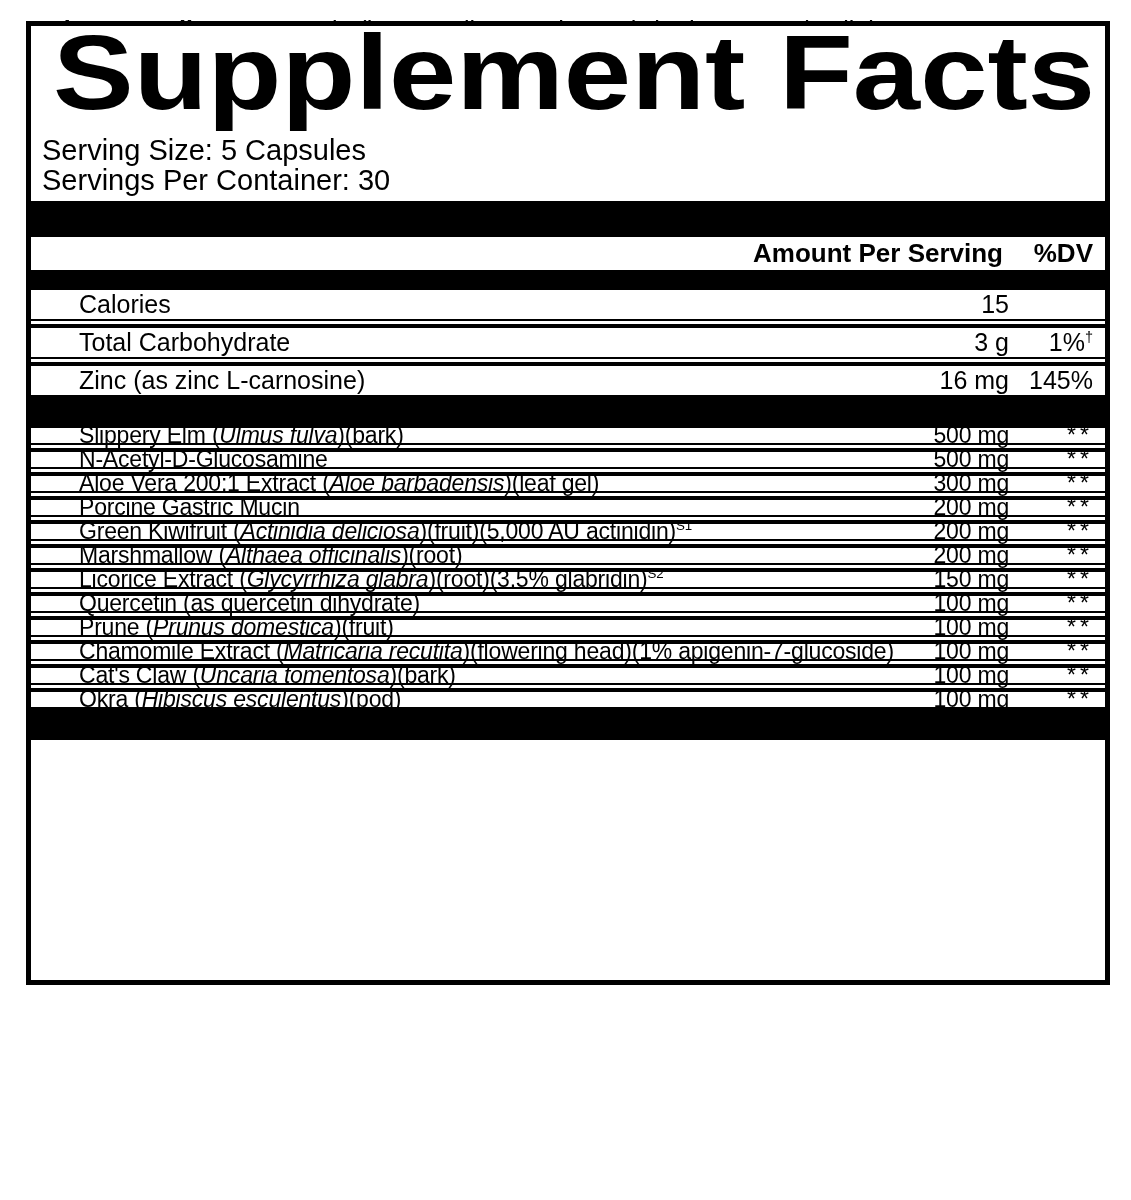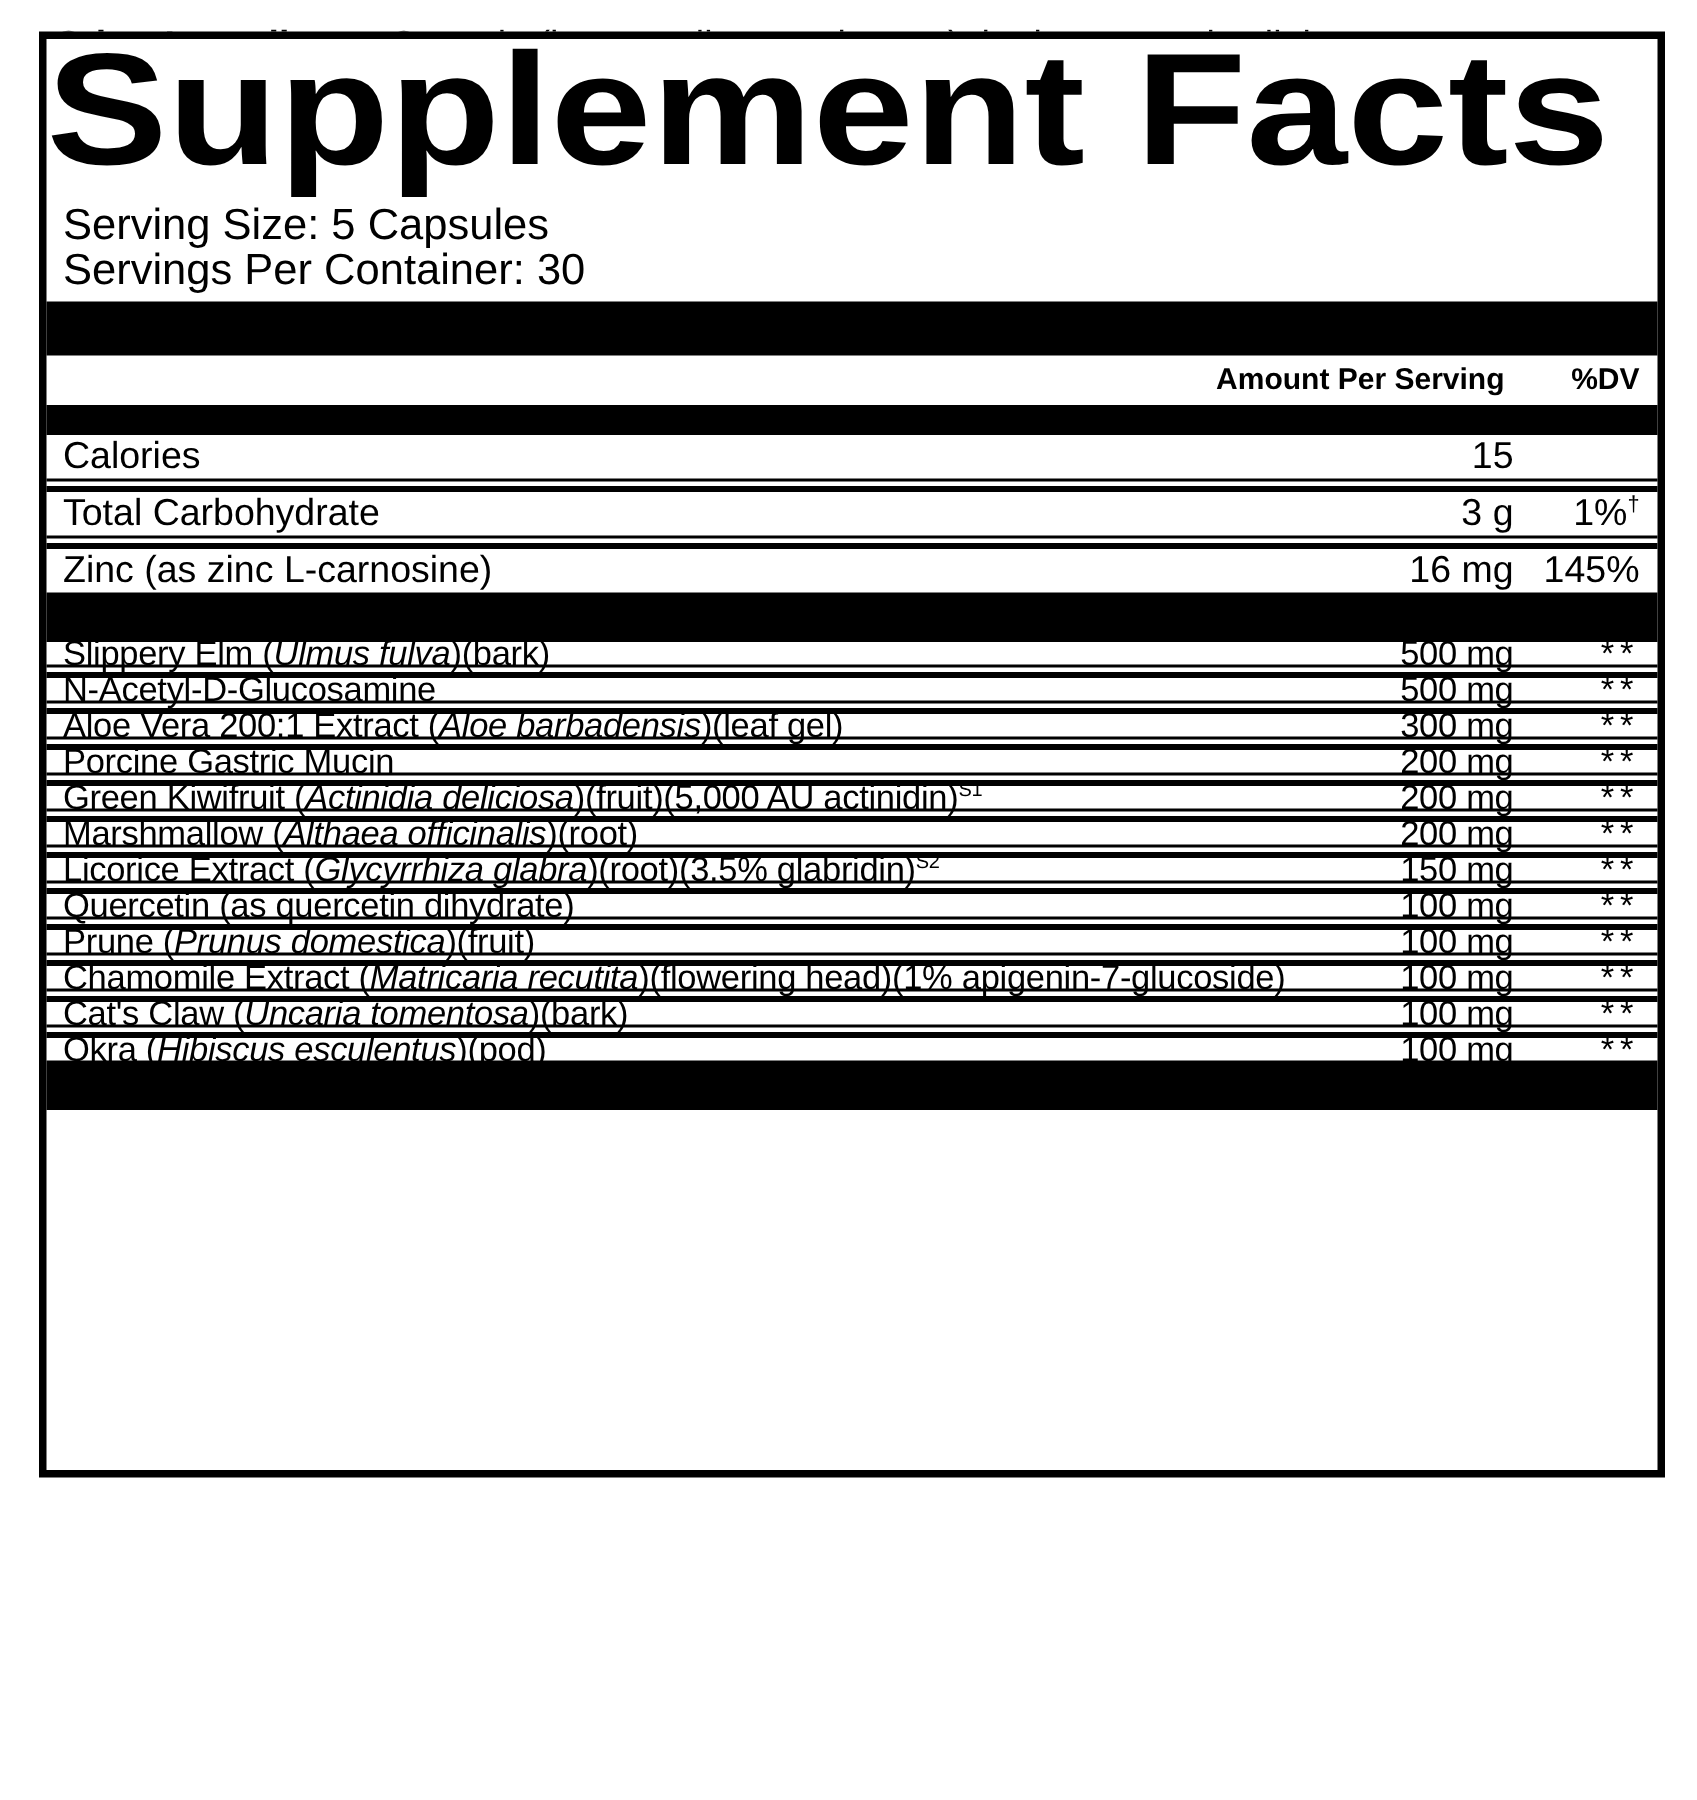--- a/index.html
+++ b/index.html
@@ -4,31 +4,31 @@
 <style>
   html,body{margin:0;padding:0;}
   body{
     width:1131px;height:1200px;background:#ffffff;color:#000000;
     font-family:"Liberation Sans", sans-serif;position:relative;overflow:hidden;
   }
   .label-box{
     position:absolute;left:26px;top:21px;width:1084px;height:964px;
     border:5px solid #000;box-sizing:border-box;background:#fff;
   }
-  .title-wrap{padding:3px 0 0 0;height:106px;overflow:hidden;}
+  .title-wrap{padding:3px 0 0 22px;height:106px;overflow:hidden;}
   .title-svg text{font-family:"Liberation Sans", sans-serif;font-weight:bold;fill:#000;}
   .serving{font-size:29px;line-height:30px;padding-left:11px;white-space:nowrap;}
   .bar{background:#000;width:100%;}
   .bar-lg{height:36px;margin-top:6px;}
   .bar-sm{height:20px;}
   .bar-md{height:33px;}
   .hdr{display:flex;justify-content:flex-end;align-items:center;
-       font-weight:bold;font-size:20px;height:33px;padding-right:12px;}
+       font-weight:bold;font-size:26px;height:33px;padding-right:12px;}
   .hdr .dv-label{width:90px;text-align:right;}
-  .rows .row{display:flex;align-items:center;padding:0 12px 0 11px;box-sizing:border-box;}
+  .rows .row{display:flex;align-items:center;padding:0 12px 0 11px;box-sizing:border-box;margin-left:37px;}
   .nutrients .row{height:29px;font-size:25px;}
   .ingredients .row{height:15px;font-size:23px;letter-spacing:-0.2px;}
   .r-name{flex:1;white-space:nowrap;overflow:hidden;}
   .r-amt{width:105px;text-align:right;white-space:nowrap;}
   .r-dv{width:84px;text-align:right;white-space:nowrap;}
   .sep{height:3px;border-top:2px solid #000;border-bottom:4px solid #000;}
   sup{font-size:58%;vertical-align:super;line-height:0;}
   .footnotes{font-size:24px;line-height:30px;padding:6px 10px 0 11px;}
   .other-ing{margin:14px 0 0 36px;font-size:25px;line-height:33px;max-width:950px;}
   .tm{margin:27px 0 0 36px;font-size:26px;}

